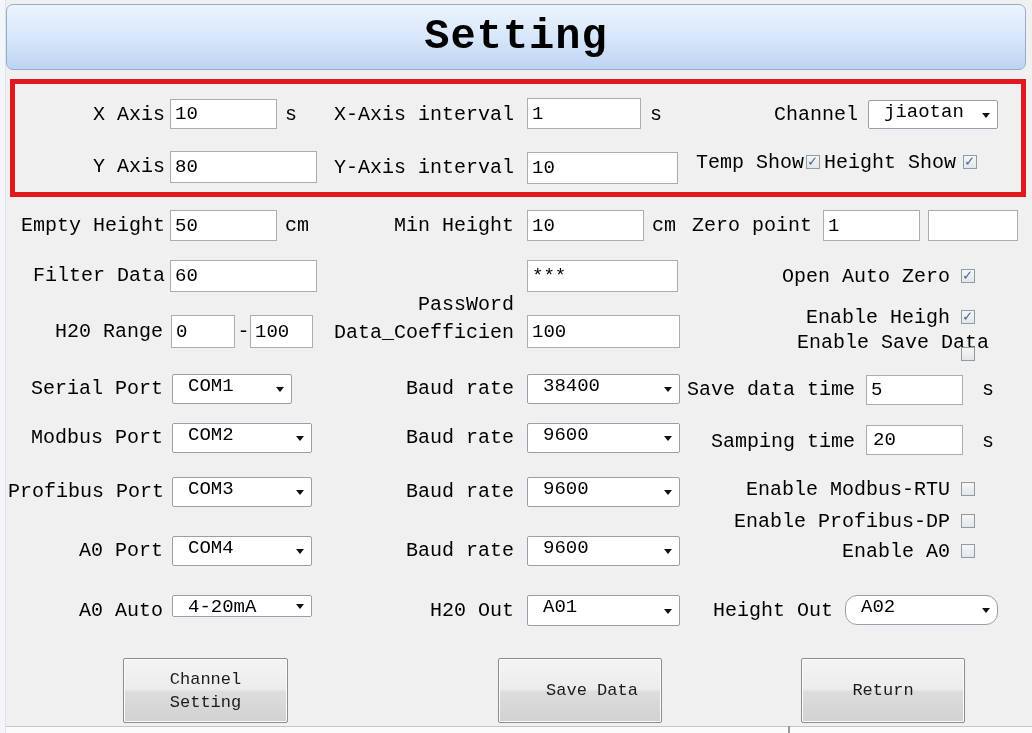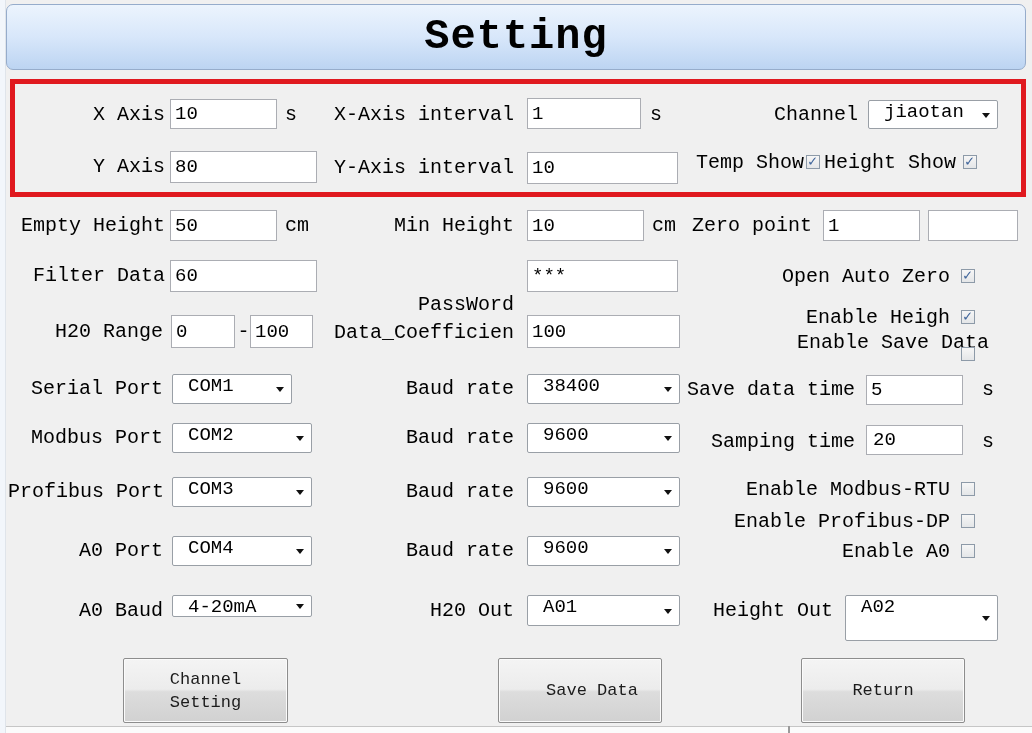--- a/index.html
+++ b/index.html
@@ -166,32 +166,32 @@
   <span class="arrow"></span>
 </div>
 <div class="lbl" style="left:330px;top:536px;width:184px;line-height:30px;">Baud rate</div>
 <div class="combo" style="left:527px;top:536px;width:153px;height:30px;">
   <span>9600</span>
   <span class="arrow"></span>
 </div>
 <div class="lbl" style="left:842px;top:537px;width:108px;line-height:29px;">Enable A0</div>
 <span class="cb" style="left:961px;top:544px;"></span>
 
-<div class="lbl" style="left:18px;top:595px;width:145px;line-height:31px;">A0 Baud</div>
+<div class="lbl" style="left:18px;top:595px;width:145px;line-height:31px;">A0 Auto</div>
 <div class="combo" style="left:172px;top:595px;width:140px;height:22px;">
   <span>4-20mA</span>
   <span class="arrow"></span>
 </div>
 <div class="lbl" style="left:330px;top:595px;width:184px;line-height:31px;">H20 Out</div>
 <div class="combo" style="left:527px;top:595px;width:153px;height:31px;">
   <span>A01</span>
   <span class="arrow"></span>
 </div>
 <div class="lbl" style="left:710px;top:595px;width:123px;line-height:31px;">Height Out</div>
-<div class="combo" style="left:845px;top:595px;width:153px;height:46px;">
+<div class="combo" style="left:845px;top:595px;width:153px;height:30px;border-radius:12px;">
   <span>A02</span>
   <span class="arrow"></span>
 </div>
 
 <button class="btn" style="left:123px;top:658px;width:165px;">
   <span>Channel</span>
   <span>Setting</span>
 </button>
 <button class="btn" style="left:498px;top:658px;width:164px;padding-left:30px;">
   <span>Save Data</span>

